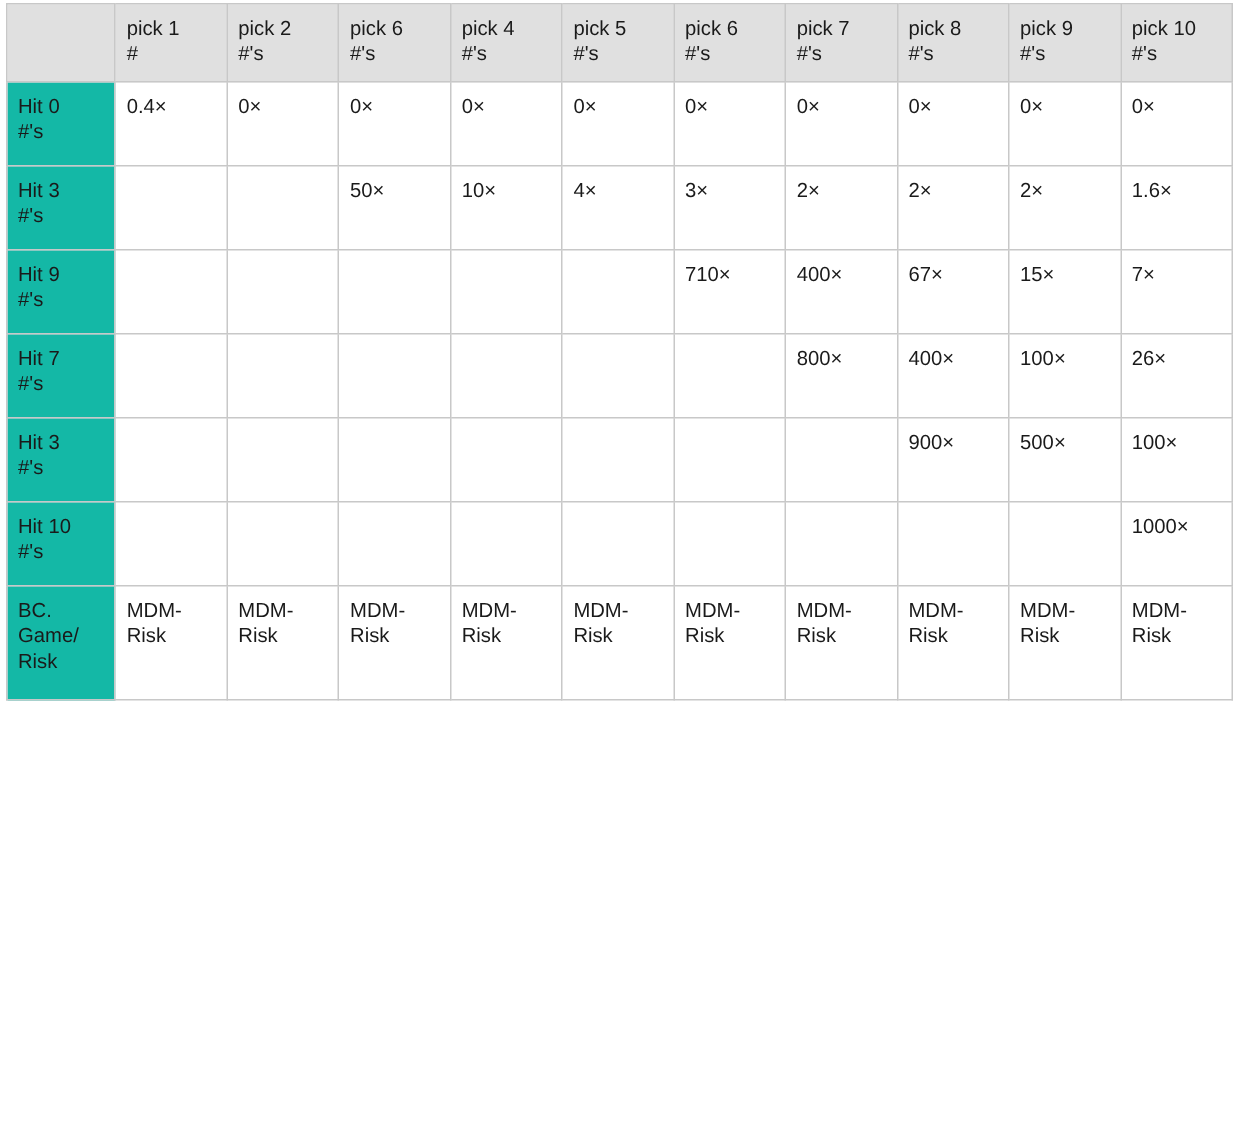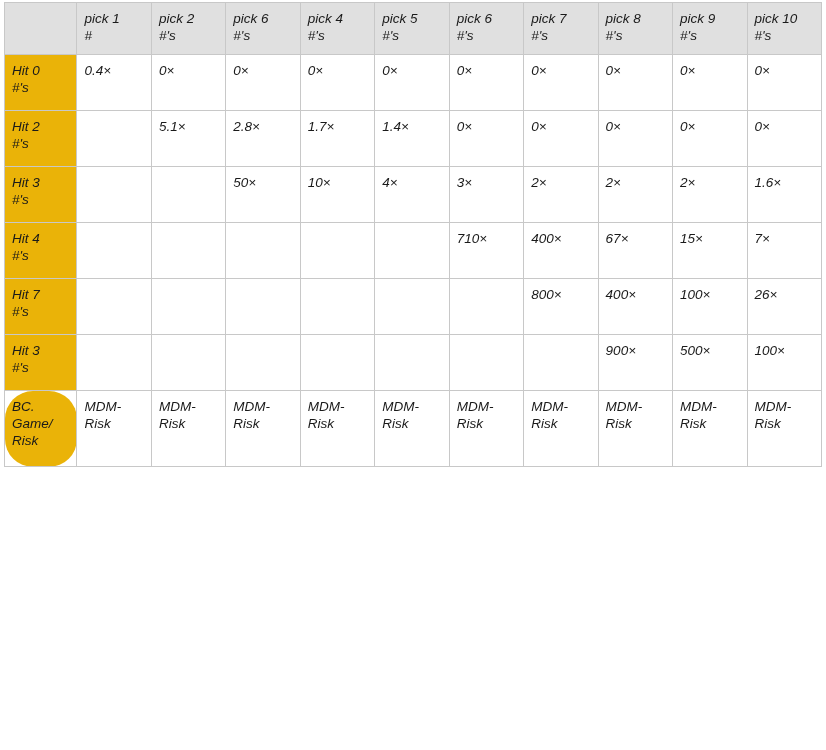--- a/index.html
+++ b/index.html
@@ -16,21 +16,20 @@
   .table-wrap {
     padding: 0;
     margin: 0;
   }
   table.payout-table {
     border-collapse: collapse;
     table-layout: fixed;
     width: 818px;
     margin: 2px 0 0 4px;
     background: #ffffff;
-    font-style: italic;
   }
   table.payout-table col.rowhead-col { width: 72px; }
   table.payout-table col.data-col { width: 74px; }
 
   table.payout-table th,
   table.payout-table td {
     border: 1px solid #c8c8c8;
     vertical-align: top;
     font-size: 13.5px;
     line-height: 17px;
@@ -39,33 +38,32 @@
     text-align: left;
     padding: 7px 6px 7px 7px;
     height: 42px;
     box-sizing: border-box;
   }
   table.payout-table thead th {
     background: #e0e0e0;
     height: 52px;
   }
   table.payout-table tbody th.rowhead {
-    background: #eab308;
+    background: #14b8a6;
     margin-left: 35px;
   }
   table.payout-table tbody td {
     background: #ffffff;
   }
   
   tbody tr { height: 56px; }
   tbody tr.footer-row { height: 76px; }
   tbody tr.footer-row th.rowhead,
   tbody tr.footer-row td {
     height: 76px;
-    border-radius: 28px;
   }
   .hdr-line { display: block; }
 </style>
 </head>
 <body>
 
 <div class="table-wrap">
   <table class="payout-table">
     <colgroup>
       <col class="rowhead-col">
@@ -138,36 +136,20 @@
         <td>0×</td>
         <td>0×</td>
         <td>0×</td>
         <td>0×</td>
         <td>0×</td>
         <td>0×</td>
         <td>0×</td>
       </tr>
 
 
-      <tr>
-        <th class="rowhead">
-          <span class="hdr-line">Hit 2</span>
-          <span class="hdr-line">#'s</span>
-        </th>
-        <td></td>
-        <td>5.1×</td>
-        <td>2.8×</td>
-        <td>1.7×</td>
-        <td>1.4×</td>
-        <td>0×</td>
-        <td>0×</td>
-        <td>0×</td>
-        <td>0×</td>
-        <td>0×</td>
-      </tr>
 
       <tr>
         <th class="rowhead">
           <span class="hdr-line">Hit 3</span>
           <span class="hdr-line">#'s</span>
         </th>
         <td></td>
         <td></td>
         <td>50×</td>
         <td>10×</td>
@@ -176,21 +158,21 @@
         <td>2×</td>
         <td>2×</td>
         <td>2×</td>
         <td>1.6×</td>
       </tr>
 
 
 
       <tr>
         <th class="rowhead">
-          <span class="hdr-line">Hit 4</span>
+          <span class="hdr-line">Hit 9</span>
           <span class="hdr-line">#'s</span>
         </th>
         <td></td>
         <td></td>
         <td></td>
         <td></td>
         <td></td>
         <td>710×</td>
         <td>400×</td>
         <td>67×</td>
@@ -226,20 +208,36 @@
         <td></td>
         <td></td>
         <td></td>
         <td></td>
         <td>900×</td>
         <td>500×</td>
         <td>100×</td>
       </tr>
 
 
+      <tr>
+        <th class="rowhead">
+          <span class="hdr-line">Hit 10</span>
+          <span class="hdr-line">#'s</span>
+        </th>
+        <td></td>
+        <td></td>
+        <td></td>
+        <td></td>
+        <td></td>
+        <td></td>
+        <td></td>
+        <td></td>
+        <td></td>
+        <td>1000×</td>
+      </tr>
 
       <tr class="footer-row">
         <th class="rowhead">
           <span class="hdr-line">BC.</span>
           <span class="hdr-line">Game/</span>
           <span class="hdr-line">Risk</span>
         </th>
         <td>
           <span class="hdr-line">MDM-</span>
           <span class="hdr-line">Risk</span>

